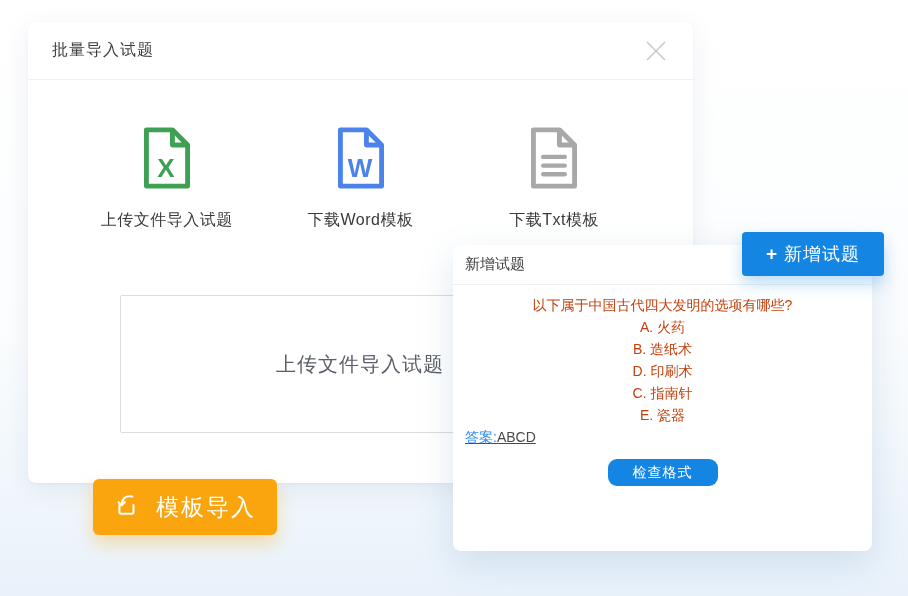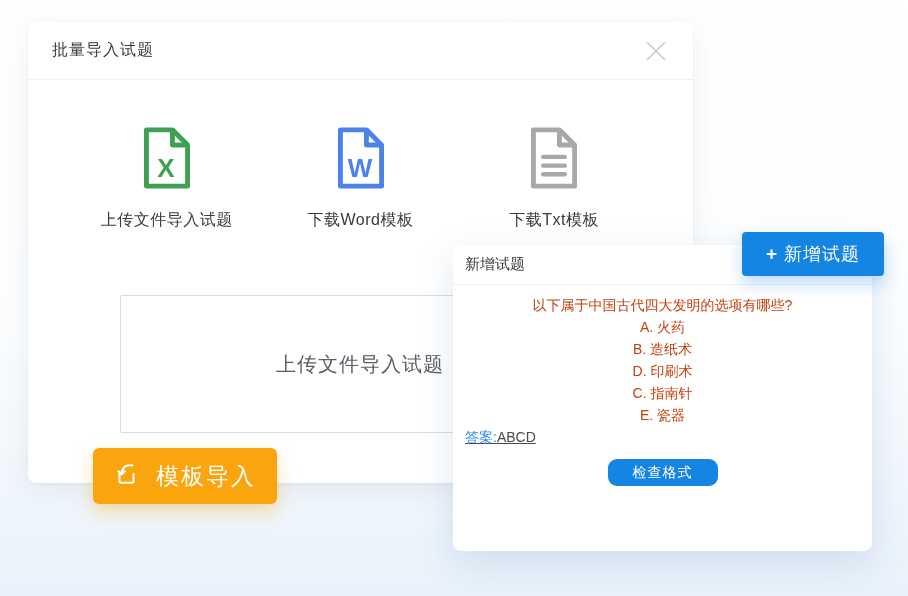--- a/index.html
+++ b/index.html
@@ -40,21 +40,21 @@
   
   .upload-box {
     position:absolute; left:92px; top:273px; width:480px; height:138px;
     border:1px solid #dcdcdc; border-radius:2px; background:#fff;
     display:flex; align-items:center; justify-content:center; cursor:pointer;
   }
   .upload-box .txt { font-size:20px; color:#5a5e66; letter-spacing:1px; }
 
   
   .orange-btn {
-    position:absolute; left:93px; top:448px; width:184px; height:56px;
+    position:absolute; left:93px; top:479px; width:184px; height:56px;
     background:#faa50e; border-radius:6px; z-index:7; cursor:pointer;
     display:flex; align-items:center; justify-content:center; gap:16px;
     box-shadow:0 8px 18px rgba(250,165,14,0.35);
   }
   .orange-btn .lbl { color:#fff; font-size:23px; letter-spacing:2px; }
 
   
   .panel {
     position:absolute; left:453px; top:245px; width:419px; height:306px;
     background:#fff; border-radius:8px; z-index:5;

